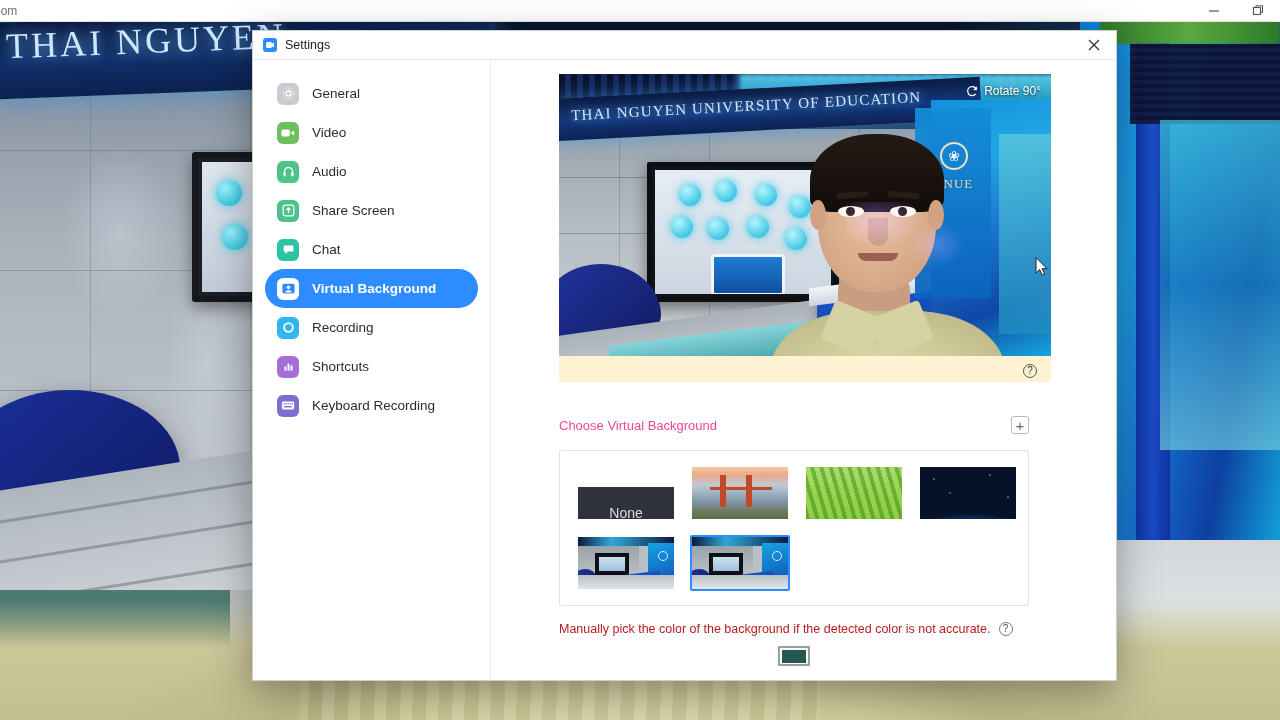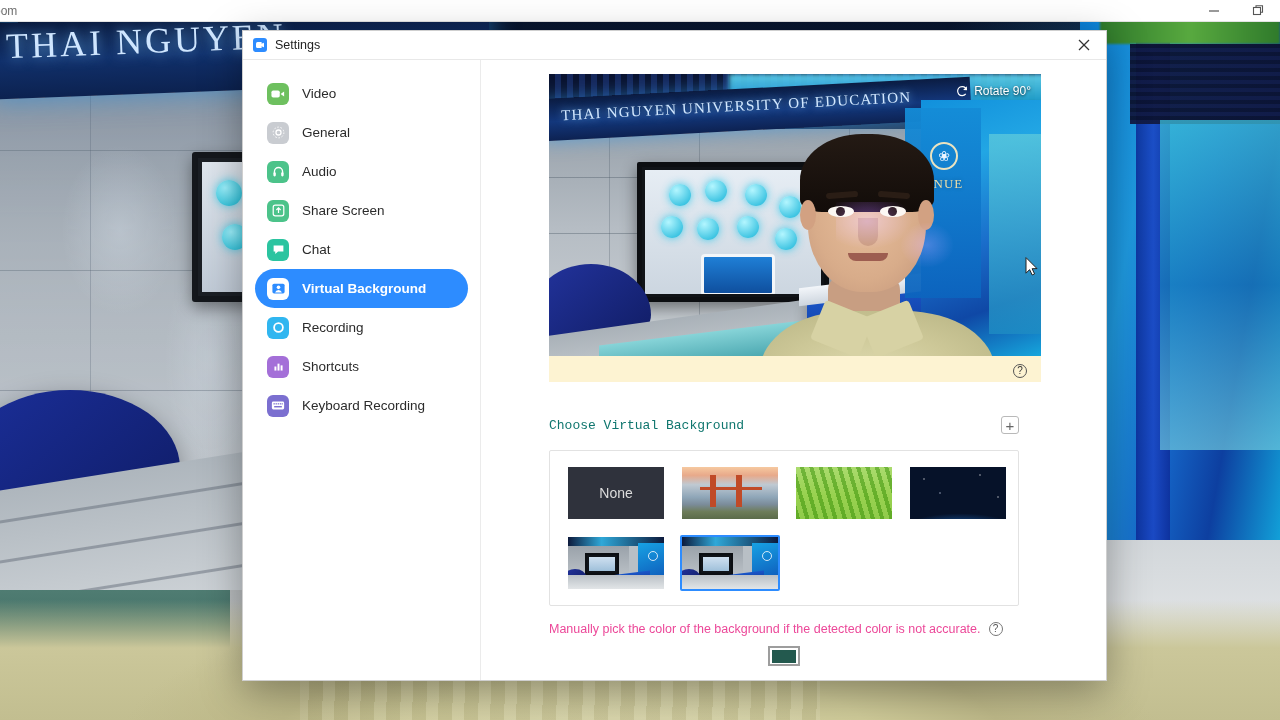--- a/index.html
+++ b/index.html
@@ -147,21 +147,21 @@
   }
   #topbar .tb-spacer { flex: 1; }
   .tb-btn {
     width: 44px; height: 22px; display: flex; align-items: center; justify-content: center;
     color: #555;
   }
   .tb-btn svg { display: block; }
 
   
   #settings {
-    position: absolute; left: 242px; top: 30px;
+    position: absolute; left: 252px; top: 30px;
     width: 865px; height: 651px;
     background: #ffffff;
     border: 1px solid #cfcfcf;
     box-shadow: 0 10px 38px rgba(0,0,0,.34);
     z-index: 10;
     display: flex; flex-direction: column;
     font-family: "Liberation Sans", sans-serif;
   }
   .dlg-title {
     height: 29px; display: flex; align-items: center;
@@ -410,21 +410,21 @@
     border: 1px solid #555; color: #333;
     font-size: 10px; line-height: 12px; text-align: center;
     display: inline-block; cursor: pointer;
   }
   .help-ic.light { border-color: #777; color: #555; }
 
   .choose-row {
     width: 470px; margin-top: 34px;
     display: flex; align-items: center; justify-content: space-between;
   }
-  .choose-label { font-size: 13px; color: #0f766e; font-family: Liberation Mono, monospace; }
+  .choose-label { font-size: 13px; color: #ec4899; }
   .plus-btn {
     width: 18px; height: 18px; border: 1px solid #b9b9b9; border-radius: 3px;
     display: flex; align-items: center; justify-content: center;
     color: #666; font-size: 15px; line-height: 1; cursor: pointer; background: #fff;
   }
 
   .bg-grid {
     width: 470px; margin-top: 16px;
     border: 1px solid #e2e2e2; border-radius: 2px;
     background: #fff;
@@ -432,21 +432,21 @@
     display: flex; flex-wrap: wrap; gap: 14px 14px;
   }
   .thumb {
     width: 100px; height: 56px; border-radius: 2px; overflow: hidden;
     cursor: pointer; position: relative; border: 2px solid transparent;
   }
   .thumb.selected { border-color: #2d8cff; }
   .thumb-none {
     width: 100%; height: 100%; background: #2f323c;
     display: flex; align-items: center; justify-content: center;
-    color: #dcdcdc; font-size: 14px;
+    color: #dcdcdc; font-size: 14px; margin-top: 20px;
   }
   .thumb-bridge {
     width: 100%; height: 100%;
     background:
       linear-gradient(180deg,#f6c9a0 0%,#e8a98a 16%,#bfc9d2 34%,#8fa6b8 58%,#7b8c9a 72%,#6d7c59 86%,#5b6b4a 100%);
     position: relative;
   }
   .thumb-bridge:before {
     content:""; position:absolute; left:28px; top:8px; width:6px; height:32px; background:#c04a27;
     box-shadow: 26px 0 0 #c04a27;
@@ -489,21 +489,21 @@
   .ts-desk { position:absolute; left:44%; top:36px; width:42%; height:11px;
     background: linear-gradient(180deg,#1a56c9,#0f3794); transform: skewY(-7deg); }
   .ts-floor { position:absolute; left:0; bottom:0; width:100%; height:14px;
     background: linear-gradient(180deg,#b9c0c6,#e2e5e7); }
   .ts-pod { position:absolute; left:-4px; top:32px; width:22px; height:15px;
     background: linear-gradient(140deg,#23349f,#101c63); border-radius:50% 50% 40% 40%; }
 
   .manual-row {
     width: 478px; margin-top: 16px; display: flex; align-items: center; gap: 8px;
   }
-  .manual-text { font-size: 12.5px; color: #ec4899; }
+  .manual-text { font-size: 12.5px; color: #b91c1c; }
   .swatch-row { width: 470px; margin-top: 10px; display: flex; justify-content: center; }
   .swatch-outer {
     width: 32px; height: 20px; border: 2px solid #9d9d9d; background: #fff;
     display: flex; align-items: center; justify-content: center; cursor: pointer;
   }
   .swatch-inner { width: 24px; height: 13px; }
 </style>
 </head>
 <body>
 
@@ -577,37 +577,37 @@
           <line x1="11" y1="1" x2="1" y2="11" stroke="currentColor" stroke-width="1.2"></line>
         </svg>
       </span>
     </div>
 
     <div class="dlg-body">
 
       <div class="sidebar">
 
         <div class="nav-item">
+          <span class="nav-icon" style="background:#c9ccd1">
+            <svg width="13" height="13" viewBox="0 0 16 16">
+                <circle cx="8" cy="8" r="3.1" fill="none" stroke="#fff" stroke-width="1.6"></circle>
+                <circle cx="8" cy="8" r="6.6" fill="none" stroke="#fff" stroke-width="1.1" stroke-dasharray="2 2.1"></circle>
+              </svg>
+          </span>
+          <span class="nav-label">General</span>
+        </div>
+
+        <div class="nav-item">
           <span class="nav-icon" style="background:#6ec05f">
             <svg width="14" height="10" viewBox="0 0 16 11">
                 <rect x="0.5" y="1.5" width="9.5" height="8" rx="2" fill="#fff"></rect>
                 <path d="M11 5.5 L15 2.6 V8.4 Z" fill="#fff"></path>
               </svg>
           </span>
           <span class="nav-label">Video</span>
-        </div>
-
-        <div class="nav-item">
-          <span class="nav-icon" style="background:#c9ccd1">
-            <svg width="13" height="13" viewBox="0 0 16 16">
-                <circle cx="8" cy="8" r="3.1" fill="none" stroke="#fff" stroke-width="1.6"></circle>
-                <circle cx="8" cy="8" r="6.6" fill="none" stroke="#fff" stroke-width="1.1" stroke-dasharray="2 2.1"></circle>
-              </svg>
-          </span>
-          <span class="nav-label">General</span>
         </div>
 
         <div class="nav-item">
           <span class="nav-icon" style="background:#4cc38a">
             <svg width="13" height="13" viewBox="0 0 16 16">
                 <path d="M3 10 V8 a5 5 0 0 1 10 0 v2" fill="none" stroke="#fff" stroke-width="1.7"></path>
                 <rect x="1.7" y="9" width="3" height="5" rx="1.4" fill="#fff"></rect>
                 <rect x="11.3" y="9" width="3" height="5" rx="1.4" fill="#fff"></rect>
               </svg>
           </span>

